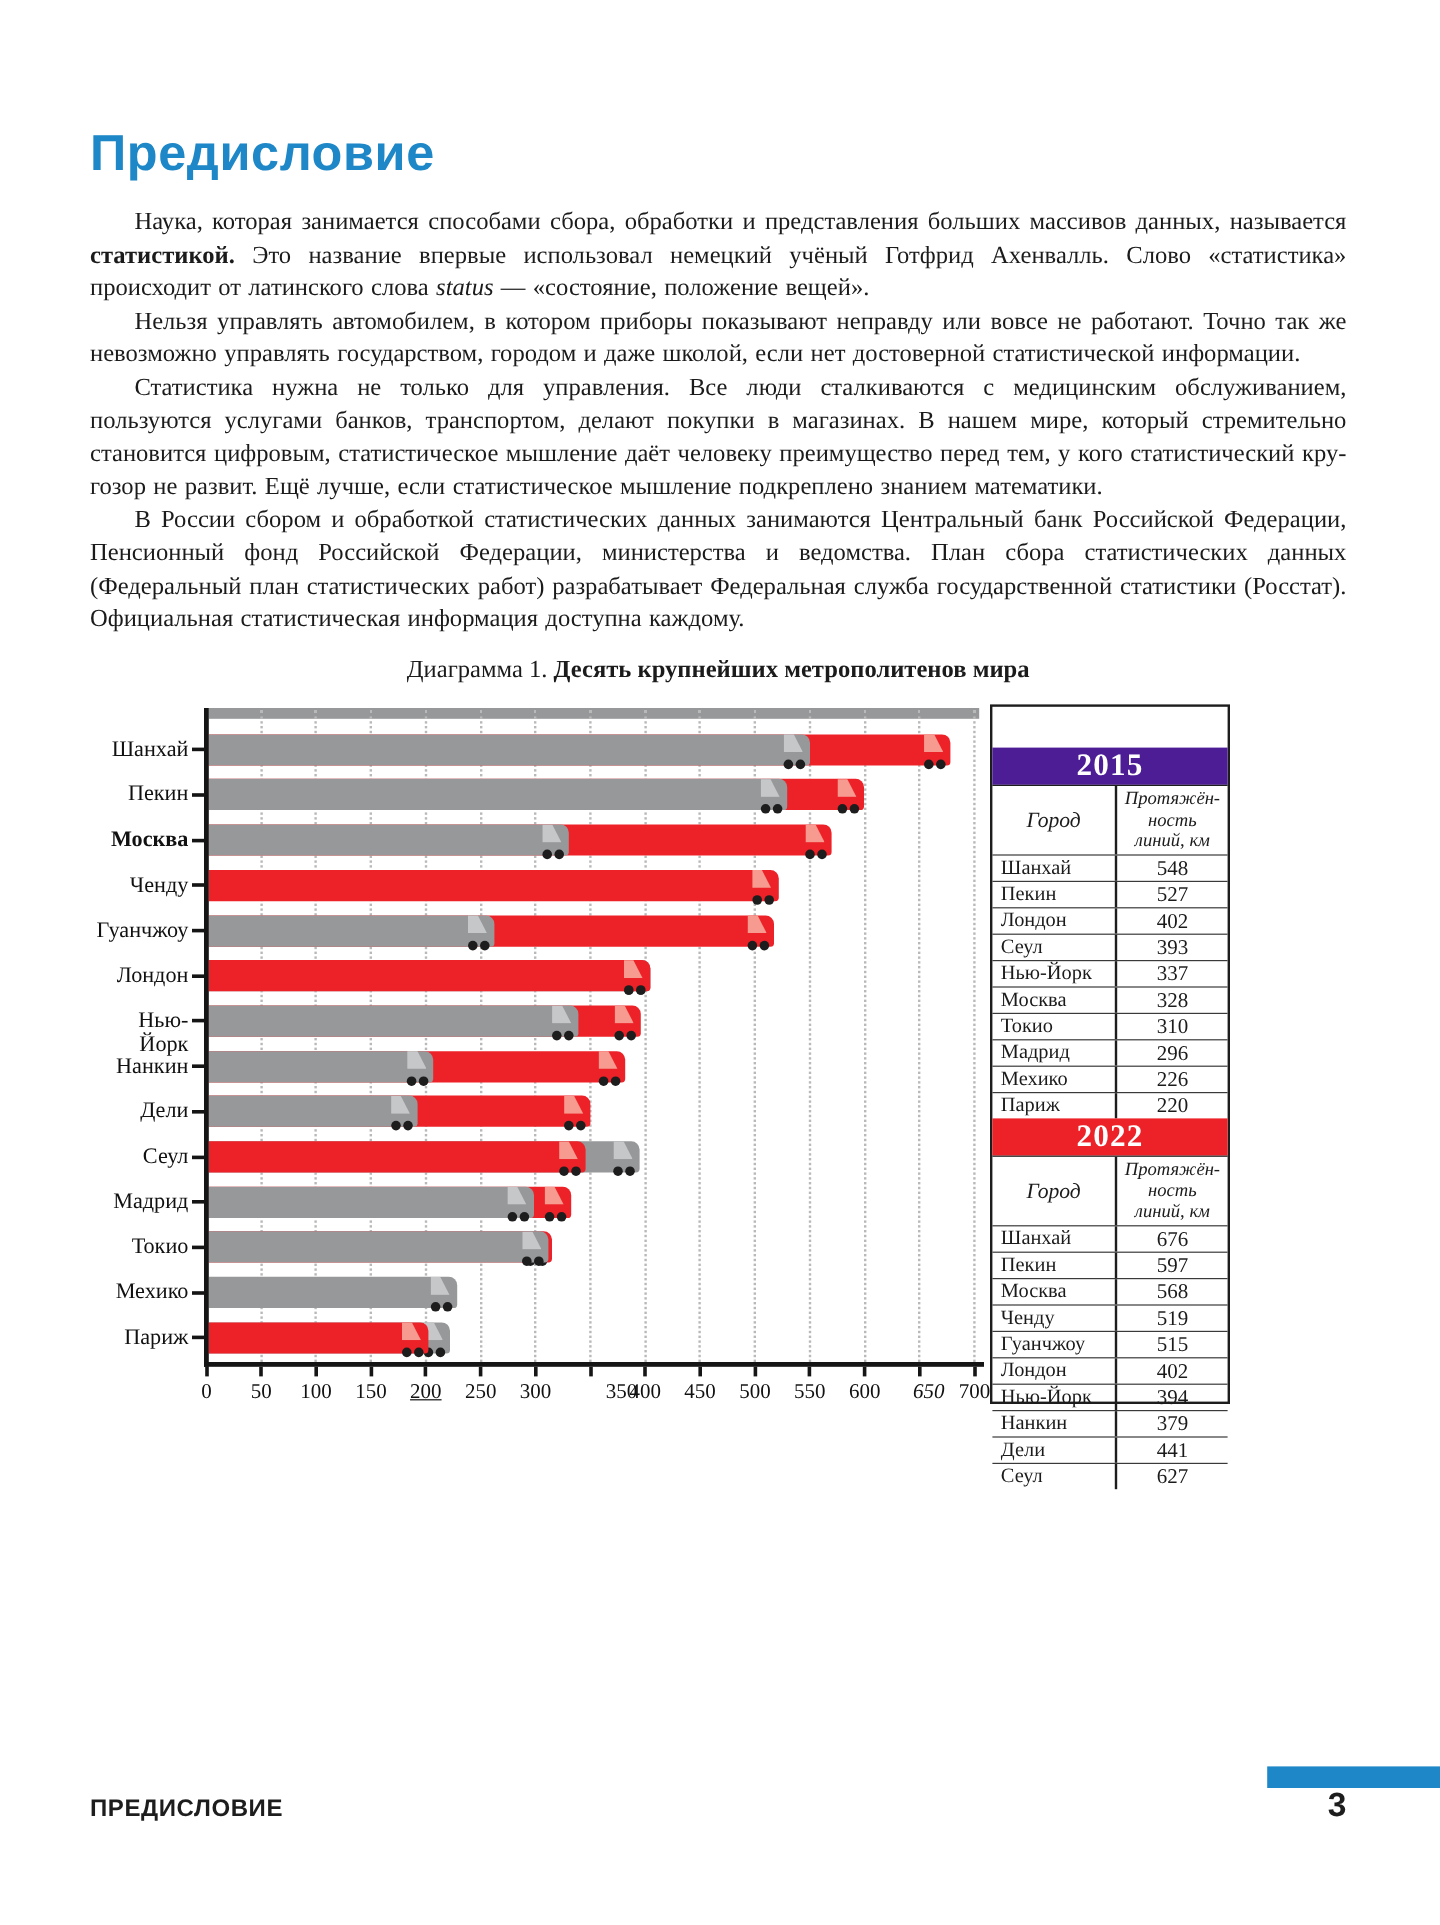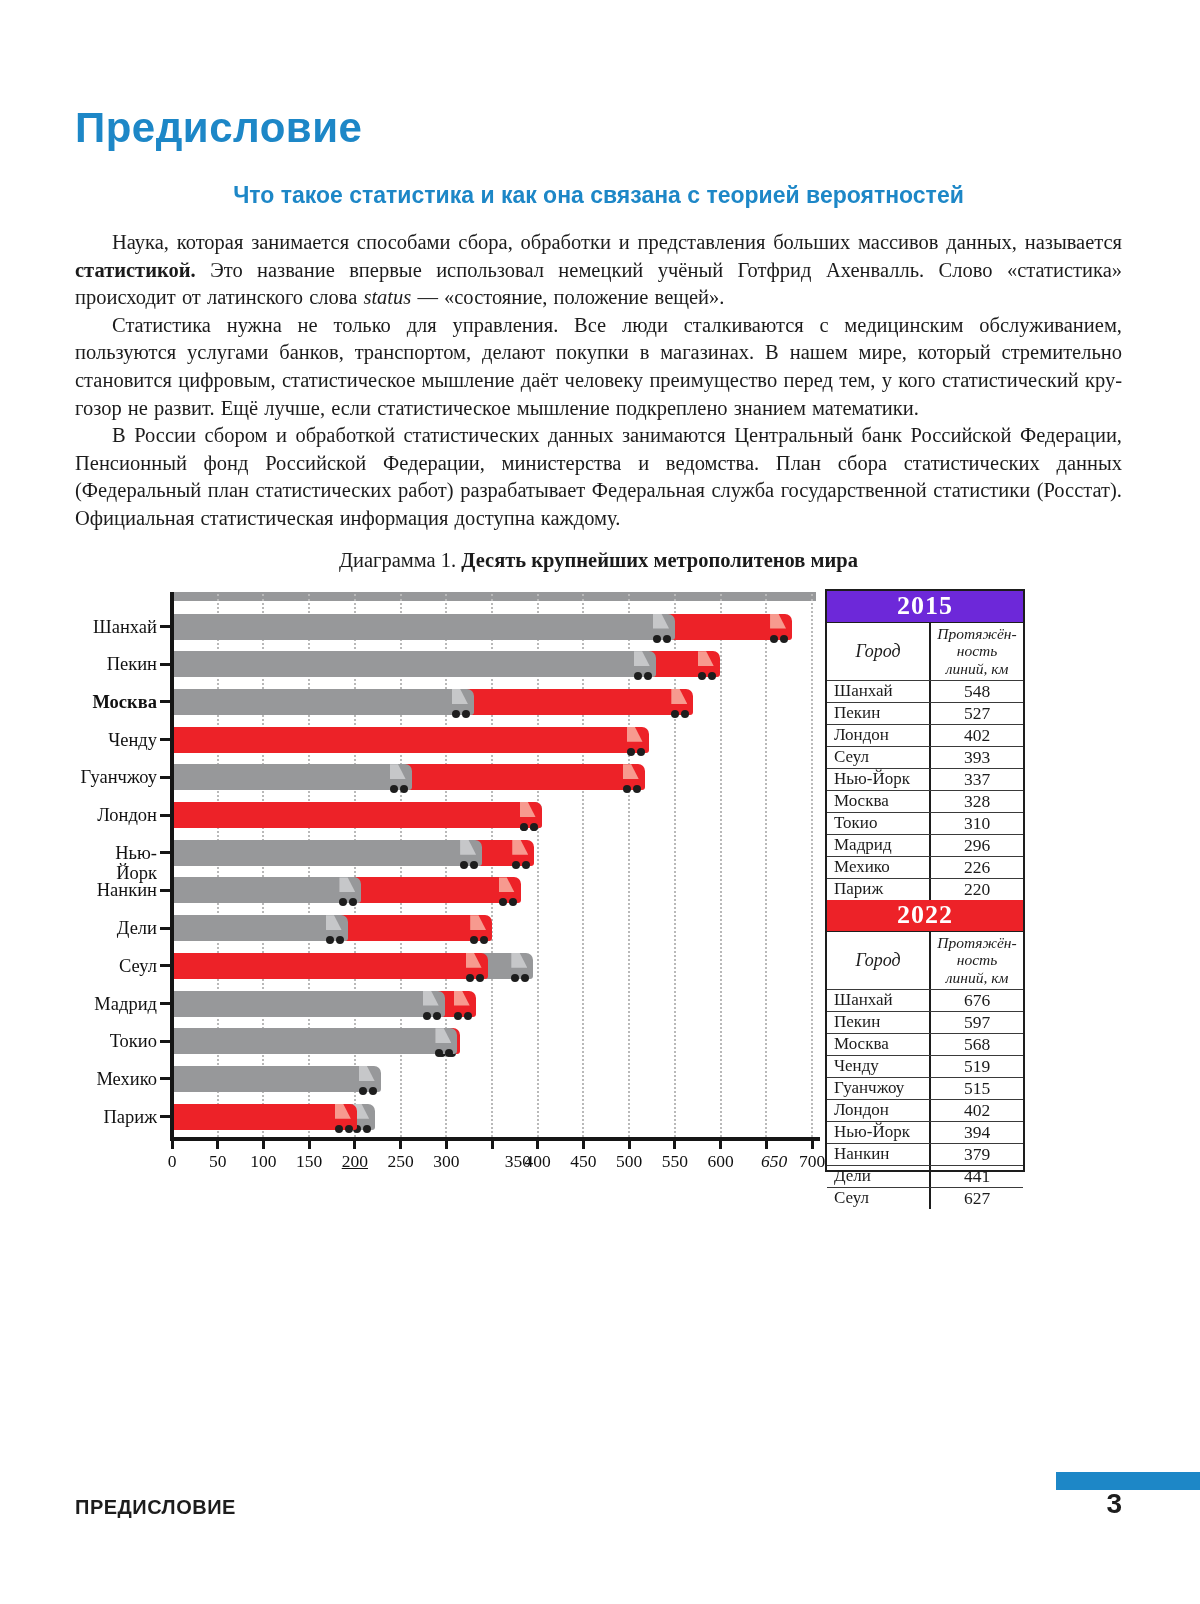--- a/index.html
+++ b/index.html
@@ -68,24 +68,24 @@
                   font-weight:bold; font-size:20px; letter-spacing:0.5px; color:#1d1d1d; }
   .page-num { position:absolute; right:78px; top:1488px; font-family:"Liberation Sans", sans-serif;
               font-weight:bold; font-size:28px; color:#1d1d1d; }
 </style>
 </head>
 <body>
 
 <div class="page">
 
   <div class="h1">Предисловие</div>
-  <div class="h2">Что такое статистика и как она связана с теорией вероятностей</div>
 
   <div class="bodytext">
     <p class="par"><span>Наука, которая занимается способами сбора, обработки и представления больших массивов данных, называется </span><b>статистикой.</b><span> Это название впервые использовал немец­кий учёный Готфрид Ахенвалль. Слово «статистика» происходит от латинского слова </span><i>status</i><span> — «состояние, положение вещей».</span></p>
+    <p class="par">Нельзя управлять автомобилем, в котором приборы показывают неправду или во­все не работают. Точно так же невозможно управлять государством, городом и даже школой, если нет достоверной статистической информации.</p>
     <p class="par">Статистика нужна не только для управления. Все люди сталкиваются с медицин­ским обслуживанием, пользуются услугами банков, транспортом, делают покупки в магазинах. В нашем мире, который стремительно становится цифровым, статисти­ческое мышление даёт человеку преимущество перед тем, у кого статистический кру­гозор не развит. Ещё лучше, если статистическое мышление подкреплено знанием математики.</p>
     <p class="par">В России сбором и обработкой статистических данных занимаются Центральный банк Российской Федерации, Пенсионный фонд Российской Федерации, министерства и ведомства. План сбора статистических данных (Федеральный план статистических работ) разрабатывает Федеральная служба государственной статистики (Росстат). Официальная статистическая информация доступна каждому.</p>
   </div>
 
   <div class="figure">
     <div class="fig-caption"><span>Диаграмма 1. </span><b>Десять крупнейших метрополитенов мира</b></div>
 
     <div class="chart">
       <div class="band-top"></div>
       <div class="axis-y"></div>
@@ -289,21 +289,21 @@
             <div class="wheel w2"></div>
           </div>
           <div class="truck" style="left: 99px; top: 522.1px; width: 182.857px; background: rgb(237, 34, 40); z-index: 700;">
             <div class="windshield" style="background: rgb(247, 154, 143);"></div>
             <div class="wheel w1"></div>
             <div class="wheel w2"></div>
           </div>
         </div>
       <div class="tables" id="tables-dyn">
           <div class="tbl">
-            <div class="tbl-band" style="background: #6d28d9;">2015</div>
+            <div class="tbl-band" style="background: #4c1d95; margin-top: 34px;">2015</div>
             <div class="tbl-head">
               <div class="hc1">Город</div>
               <div class="hc2">
                 <span>Протяжён-<br>ность<br>линий, км</span>
               </div>
             </div>
             <div class="tbl-rows">
               <div class="tbl-row">
                 <div class="c1">Шанхай</div>
                 <div class="c2">548</div>

